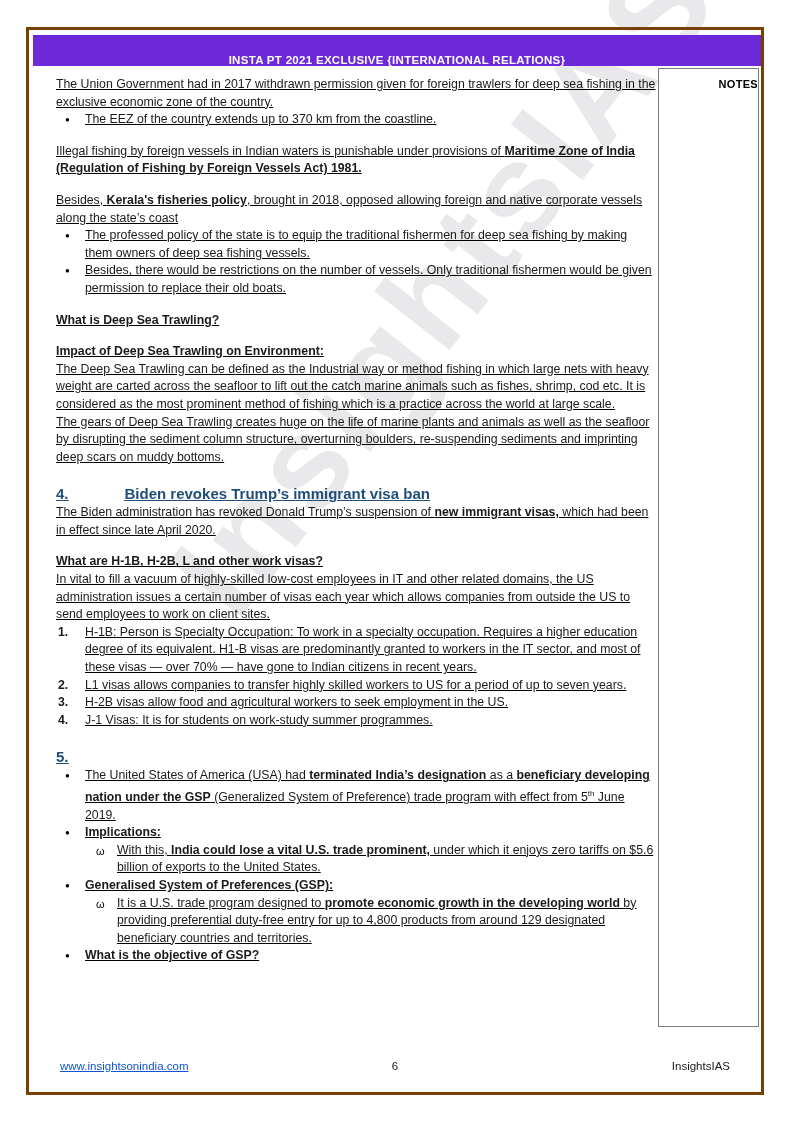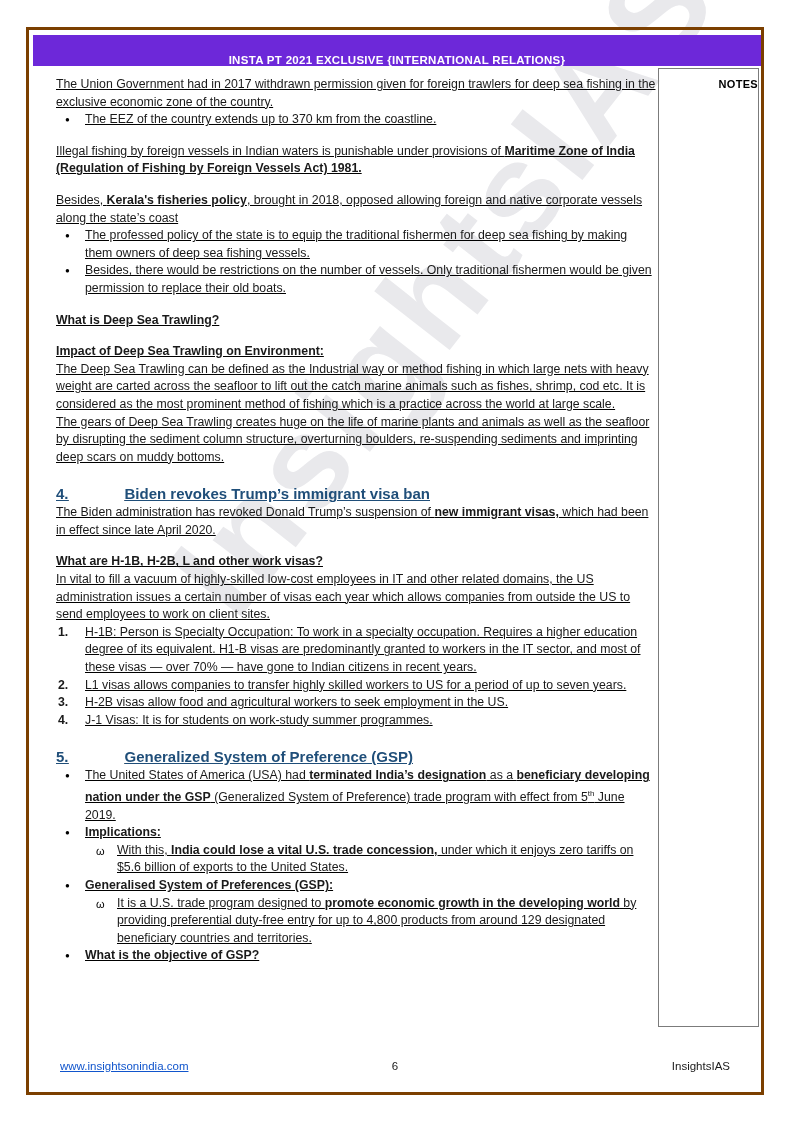--- a/index.html
+++ b/index.html
@@ -317,30 +317,29 @@
 
       <ol class="numbers">
         <li>H-1B: Person is Specialty Occupation: To work in a specialty occupation. Requires a higher education degree of its equivalent. H1-B visas are predominantly granted to workers in the IT sector, and most of these visas — over 70% — have gone to Indian citizens in recent years.</li>
         <li>L1 visas allows companies to transfer highly skilled workers to US for a period of up to seven years.</li>
         <li>H-2B visas allow food and agricultural workers to seek employment in the US.</li>
         <li>J-1 Visas: It is for students on work-study summer programmes.</li>
       </ol>
 
       <div class="section-head">
         <span class="sec-num">5.</span>
-        <span class="sec-title">Generalized System of Preference (GSP)</span>
       </div>
 
       <ul class="bullets">
         <li><span>The United States of America (USA) had </span><span class="bold">terminated India’s designation</span><span> as a </span><span class="bold">beneficiary developing nation under the GSP</span><span> (Generalized System of Preference) trade program with effect from 5</span><sup>th</sup><span> June 2019.</span></li>
         <li class="bold">Implications:</li>
       </ul>
 
       <ul class="subbullets">
-        <li><span>With this, </span><span class="bold">India could lose a vital U.S. trade concession,</span><span> under which it enjoys zero tariffs on $5.6 billion of exports to the United States.</span></li>
+        <li><span>With this, </span><span class="bold">India could lose a vital U.S. trade prominent,</span><span> under which it enjoys zero tariffs on $5.6 billion of exports to the United States.</span></li>
       </ul>
 
       <ul class="bullets">
         <li class="bold">Generalised System of Preferences (GSP):</li>
       </ul>
 
       <ul class="subbullets">
         <li><span>It is a U.S. trade program designed to </span><span class="bold">promote economic growth in the developing world</span><span> by providing preferential duty-free entry for up to 4,800 products from around 129 designated beneficiary countries and territories.</span></li>
       </ul>
 

